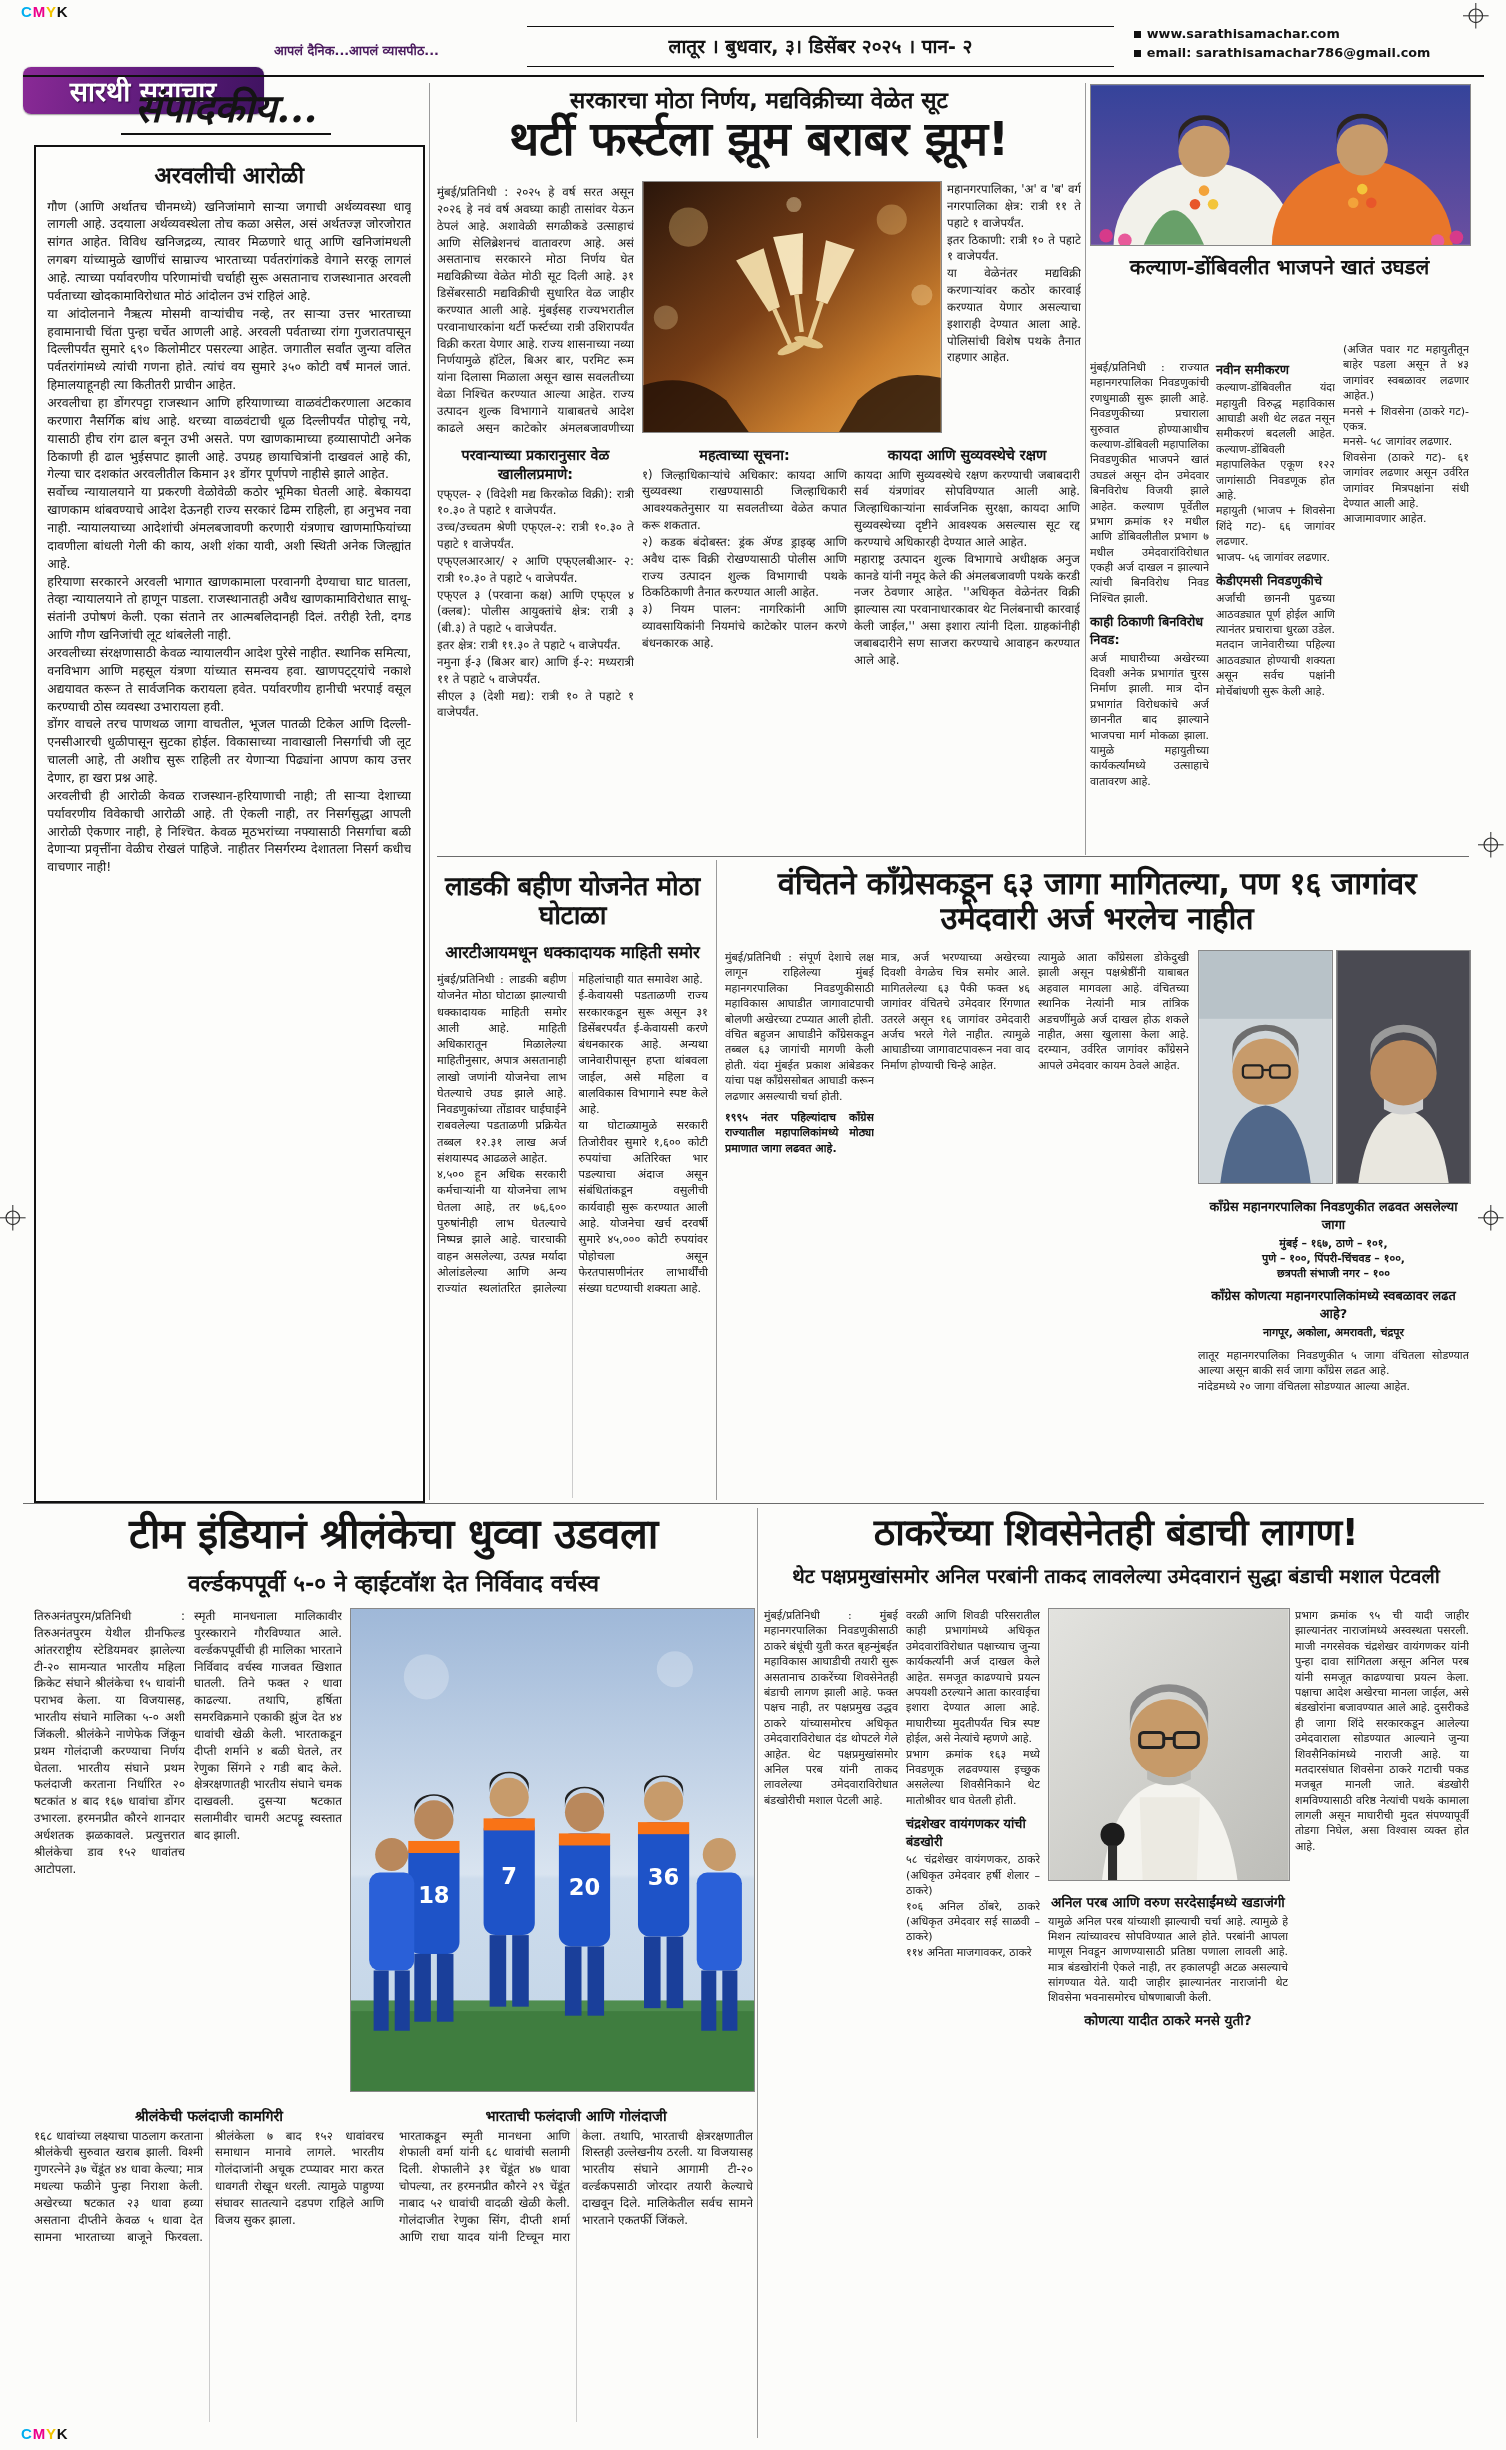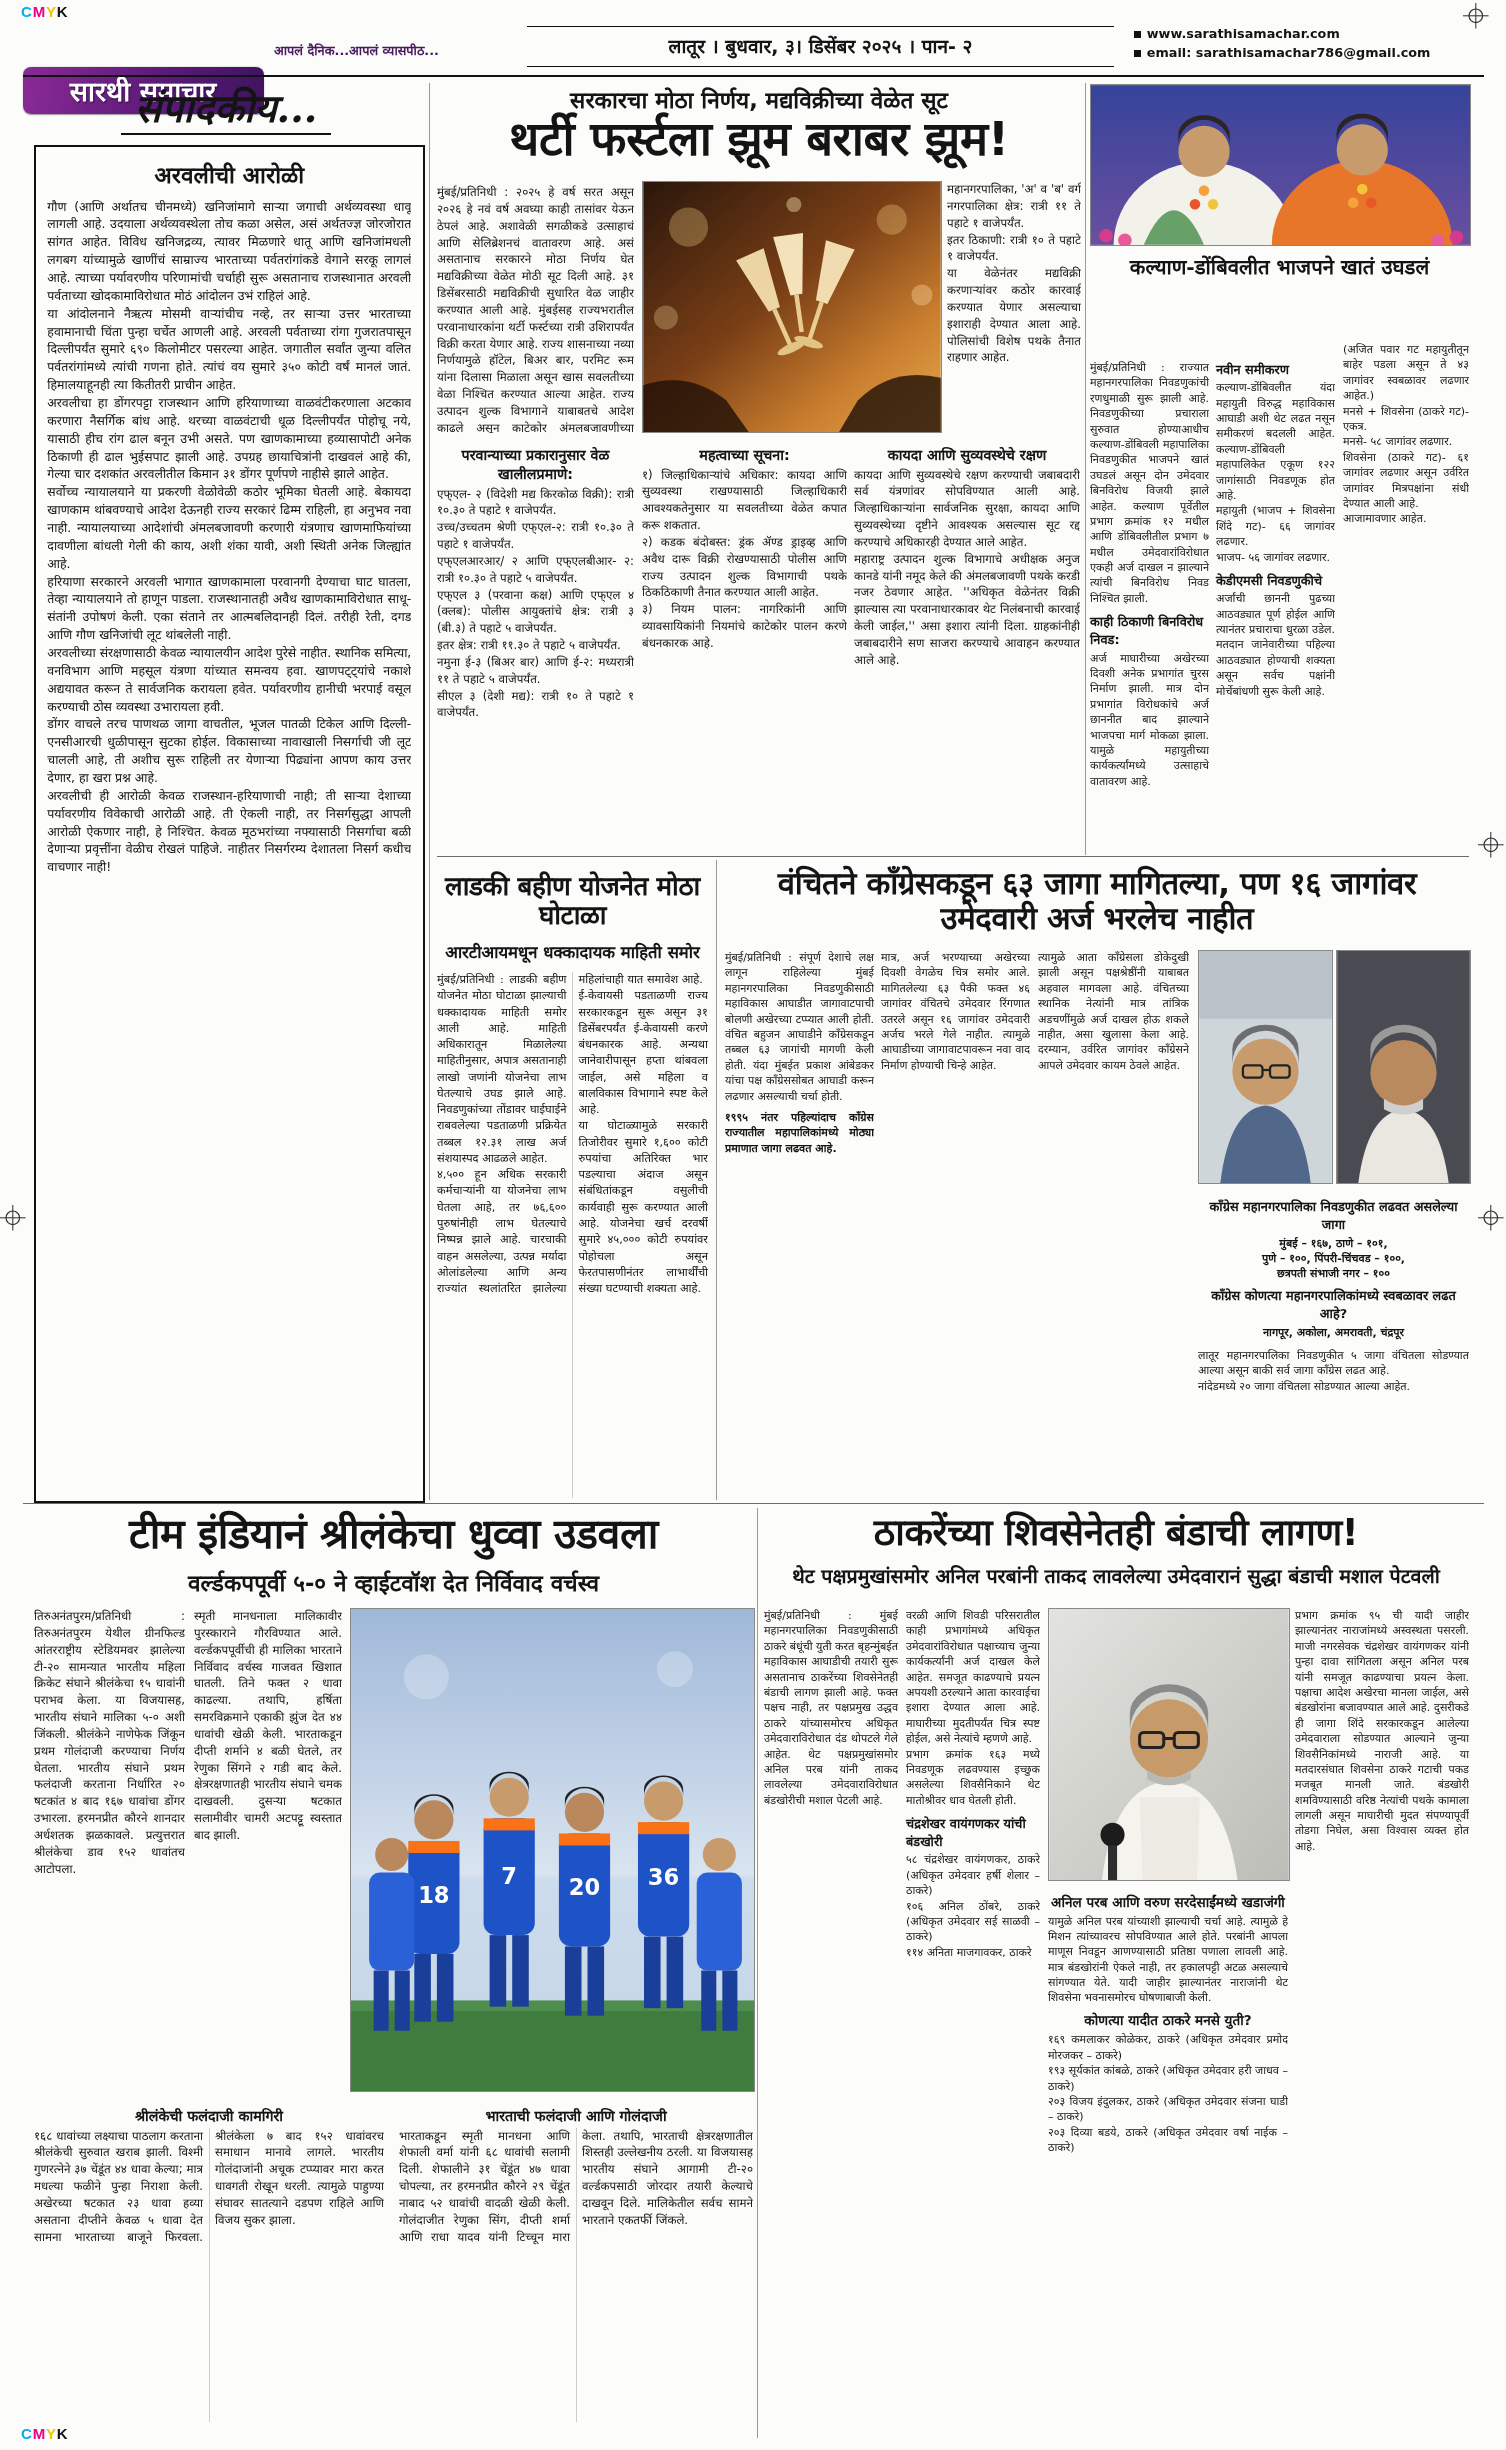--- a/index.html
+++ b/index.html
@@ -375,24 +375,20 @@
       <line x1="152" y1="172" x2="166" y2="172" stroke="#222" stroke-width="4"></line>
       <path d="M130,214 q29,20 58,0 l0,12 q-29,16 -58,0 Z" fill="#b9b9b4"></path>
       <circle cx="84" cy="300" r="16" fill="#1c1c1c"></circle>
         <rect x="78" y="314" width="12" height="46" fill="#2e2e2e"></rect>
     </svg>
   </div>
   <div class="abs" style="left:1048px;top:1887px;width:240px;height:546px;">
     <div class="sub" style="font-size:13.6px;">अनिल परब आणि वरुण सरदेसाईंमध्ये खडाजंगी</div>
     <div class="bt-sm">यामुळे अनिल परब यांच्याशी झाल्याची चर्चा आहे. त्यामुळे हे मिशन त्यांच्यावरच सोपविण्यात आले होते. परबांनी आपला माणूस निवडून आणण्यासाठी प्रतिष्ठा पणाला लावली आहे. मात्र बंडखोरांनी ऐकले नाही, तर हकालपट्टी अटळ असल्याचे सांगण्यात येते. यादी जाहीर झाल्यानंतर नाराजांनी थेट शिवसेना भवनासमोरच घोषणाबाजी केली.</div>
     <div class="sub" style="font-size:13.6px;">कोणत्या यादीत ठाकरे मनसे युती?</div>
-    <div class="bt-sm">१६९ कमलाकर कोळेकर, ठाकरे (अधिकृत उमेदवार प्रमोद मोरजकर – ठाकरे)
-१९३ सूर्यकांत कांबळे, ठाकरे (अधिकृत उमेदवार हरी जाधव – ठाकरे)
-२०३ विजय इंदुलकर, ठाकरे (अधिकृत उमेदवार संजना घाडी – ठाकरे)
-२०३ दिव्या बडये, ठाकरे (अधिकृत उमेदवार वर्षा नाईक – ठाकरे)</div>
   </div>
   <div class="abs bt-sm" style="left:1295px;top:1608px;width:174px;height:825px;">प्रभाग क्रमांक ९५ ची यादी जाहीर झाल्यानंतर नाराजांमध्ये अस्वस्थता पसरली. माजी नगरसेवक चंद्रशेखर वायंगणकर यांनी पुन्हा दावा सांगितला असून अनिल परब यांनी समजूत काढण्याचा प्रयत्न केला. पक्षाचा आदेश अखेरचा मानला जाईल, असे बंडखोरांना बजावण्यात आले आहे. दुसरीकडे ही जागा शिंदे सरकारकडून आलेल्या उमेदवाराला सोडण्यात आल्याने जुन्या शिवसैनिकांमध्ये नाराजी आहे. या मतदारसंघात शिवसेना ठाकरे गटाची पकड मजबूत मानली जाते. बंडखोरी शमविण्यासाठी वरिष्ठ नेत्यांची पथके कामाला लागली असून माघारीची मुदत संपण्यापूर्वी तोडगा निघेल, असा विश्वास व्यक्त होत आहे.</div>
 
   <div class="abs cmyk" style="left:21px;top:2425px;">
     <span class="c">C</span><span class="m">M</span><span class="y">Y</span><span class="k">K</span>
   </div>
 
 </div>
 
 

